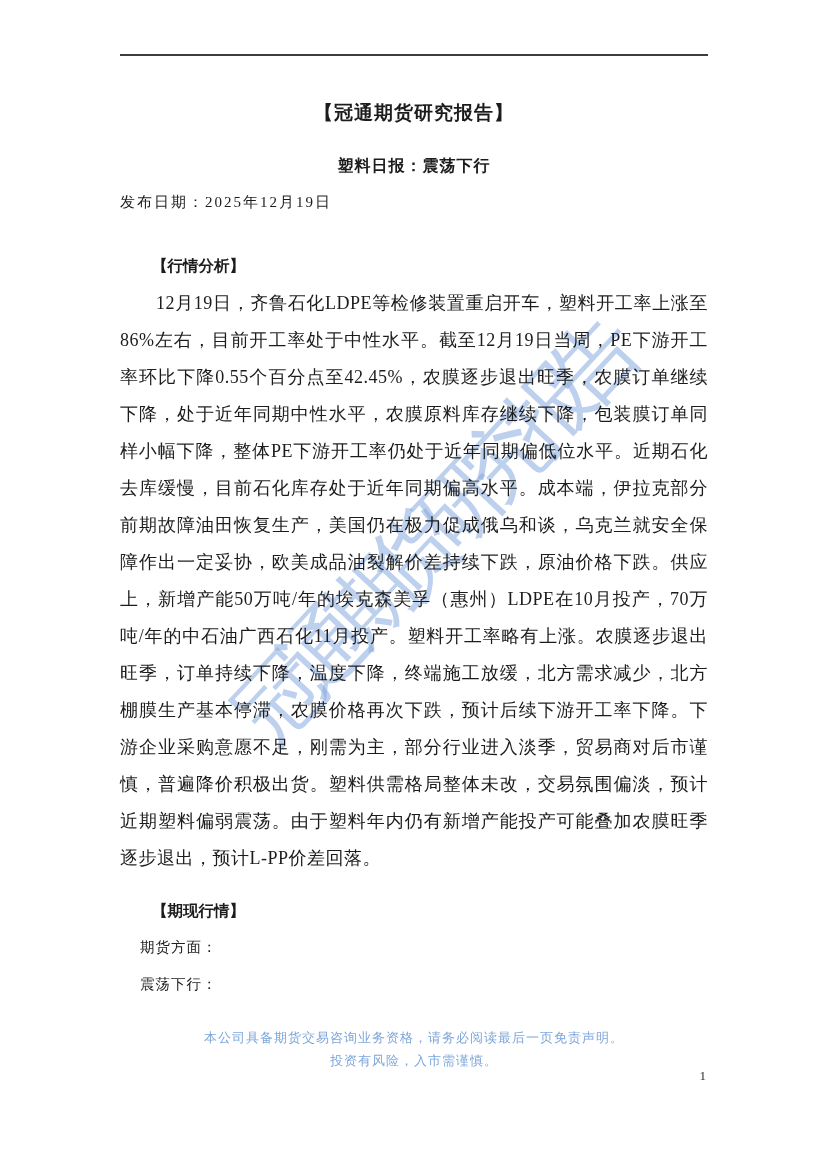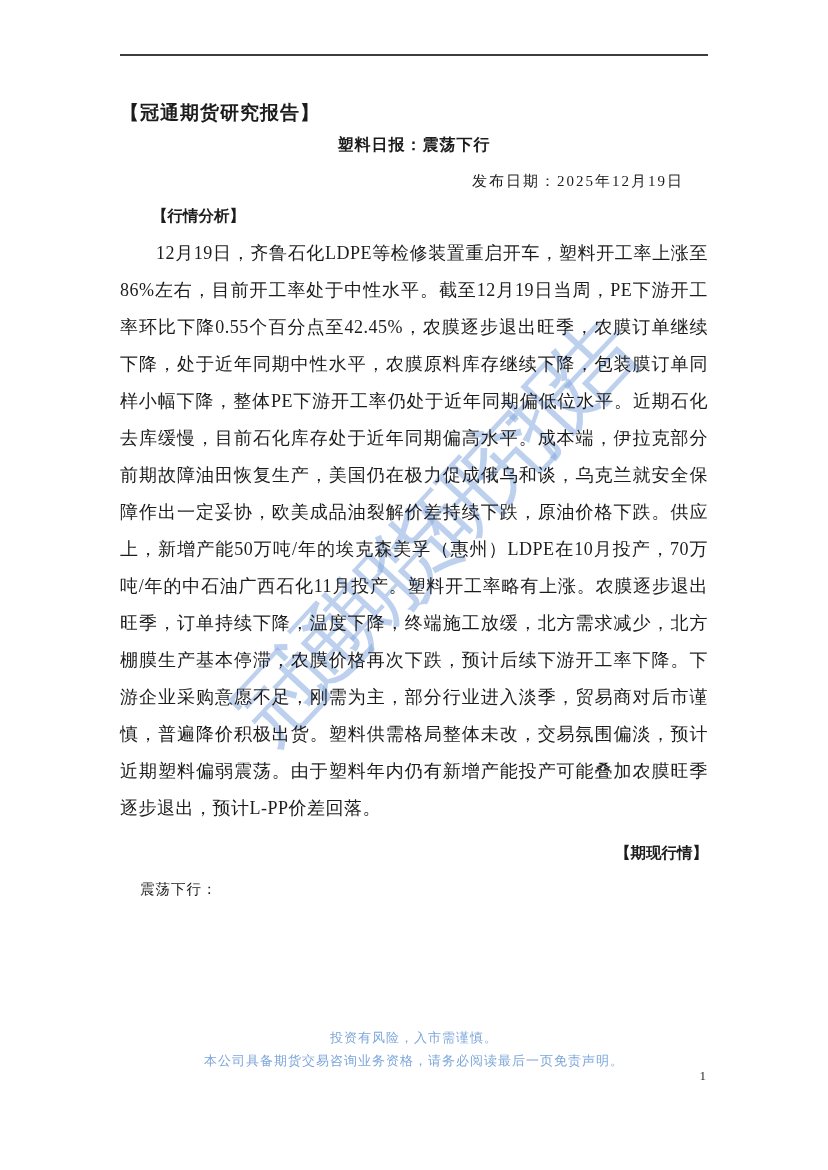--- a/index.html
+++ b/index.html
@@ -35,47 +35,46 @@
     z-index: 1;
     padding: 0 120px;
   }
   .top-rule {
     margin-top: 54px;
     border-bottom: 2px solid #3d3d3d;
     height: 0;
   }
   .report-title {
     margin-top: 44px;
+    text-align: center;
     font-size: 19px;
     font-weight: bold;
     letter-spacing: 1px;
   }
   .report-subtitle {
-    margin-top: 9px;
+    margin-top: 30px;
     text-align: center;
     font-size: 16px;
     font-weight: bold;
     letter-spacing: 1px;
   }
   .publish-date {
     margin-top: 16px;
-    text-align: right;
     padding-right: 24px;
     font-size: 15px;
     letter-spacing: 2px;
   }
   .section-heading {
-    margin-top: 15px;
+    margin-top: 44px;
     padding-left: 32px;
     font-size: 15.5px;
     font-weight: bold;
   }
   .section-heading.second {
-    margin-top: 16px;
-    text-align: right;
+    margin-top: 24px;
   }
   .body-para {
     margin-top: 8px;
     font-size: 18px;
     line-height: 37px;
     text-align: justify;
     text-indent: 2em;
     letter-spacing: 0.5px;
   }
   .sub-label {
@@ -130,27 +129,28 @@
     <div class="report-subtitle">塑料日报：震荡下行</div>
 
     <div class="publish-date">发布日期：2025年12月19日</div>
 
     <div class="section-heading">【行情分析】</div>
 
     <div class="body-para">12月19日，齐鲁石化LDPE等检修装置重启开车，塑料开工率上涨至86%左右，目前开工率处于中性水平。截至12月19日当周，PE下游开工率环比下降0.55个百分点至42.45%，农膜逐步退出旺季，农膜订单继续下降，处于近年同期中性水平，农膜原料库存继续下降，包装膜订单同样小幅下降，整体PE下游开工率仍处于近年同期偏低位水平。近期石化去库缓慢，目前石化库存处于近年同期偏高水平。成本端，伊拉克部分前期故障油田恢复生产，美国仍在极力促成俄乌和谈，乌克兰就安全保障作出一定妥协，欧美成品油裂解价差持续下跌，原油价格下跌。供应上，新增产能50万吨/年的埃克森美孚（惠州）LDPE在10月投产，70万吨/年的中石油广西石化11月投产。塑料开工率略有上涨。农膜逐步退出旺季，订单持续下降，温度下降，终端施工放缓，北方需求减少，北方棚膜生产基本停滞，农膜价格再次下跌，预计后续下游开工率下降。下游企业采购意愿不足，刚需为主，部分行业进入淡季，贸易商对后市谨慎，普遍降价积极出货。塑料供需格局整体未改，交易氛围偏淡，预计近期塑料偏弱震荡。由于塑料年内仍有新增产能投产可能叠加农膜旺季逐步退出，预计L-PP价差回落。</div>
 
     <div class="section-heading second">【期现行情】</div>
 
+    <div class="sub-label">期货方面：</div>
 
 
     <div class="sub-label">震荡下行：</div>
 
 
   </div>
 
   <div class="footer">
+    <div>本公司具备期货交易咨询业务资格，请务必阅读最后一页免责声明。</div>
     <div>投资有风险，入市需谨慎。</div>
-    <div>本公司具备期货交易咨询业务资格，请务必阅读最后一页免责声明。</div>
   </div>
 
   <div class="page-number">1</div>
 
 </div>
 
 </body></html>

